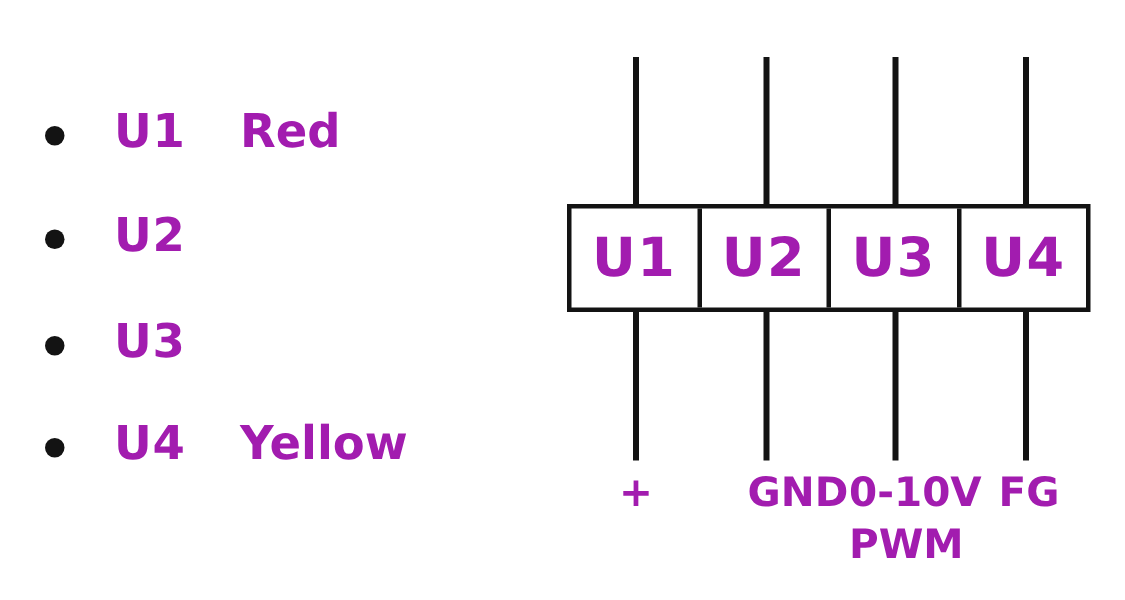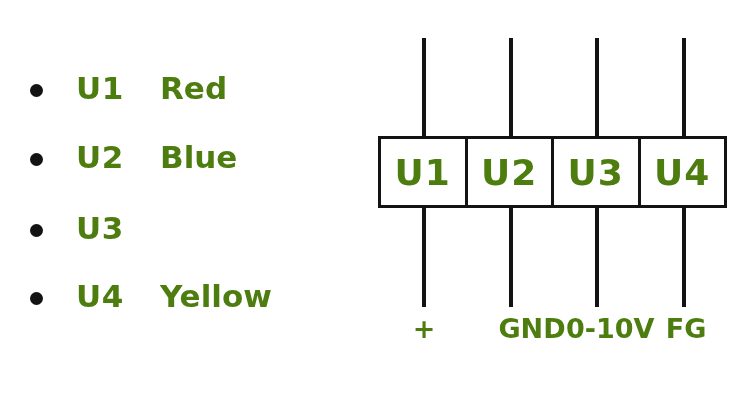--- a/index.html
+++ b/index.html
@@ -4,21 +4,21 @@
 <style>
   * { margin: 0; padding: 0; box-sizing: border-box; }
   html, body { background: #ffffff; }
   .canvas {
     position: relative;
     width: 750px;
     height: 400px;
     background: #ffffff;
     overflow: hidden;
     font-family: "DejaVu Sans", "Liberation Sans", sans-serif;
-    color: #4d7c0f;
+    color: #a21caf;
   }
 
   
   .legend-row {
     position: absolute;
     left: 30px;
     height: 36px;
     display: flex;
     align-items: center;
     font-size: 31px;
@@ -105,21 +105,20 @@
 <div class="canvas">
 
   <div class="legend-row r0">
     <span class="bullet"></span>
     <span class="term">U1</span>
     <span class="colorname">Red</span>
   </div>
   <div class="legend-row r1">
     <span class="bullet"></span>
     <span class="term">U2</span>
-    <span class="colorname">Blue</span>
   </div>
   <div class="legend-row r2">
     <span class="bullet"></span>
     <span class="term">U3</span>
   </div>
   <div class="legend-row r3">
     <span class="bullet"></span>
     <span class="term">U4</span>
     <span class="colorname">Yellow</span>
   </div>
@@ -138,16 +137,17 @@
     <div class="cell">U1</div>
     <div class="cell">U2</div>
     <div class="cell">U3</div>
     <div class="cell">U4</div>
   </div>
 
   <div class="pin-label px0">+</div>
   <div class="pin-label px1">GND</div>
   <div class="pin-label multiline">
     <span class="pin-line">0-10V</span>
+    <span class="pin-line">PWM</span>
   </div>
   <div class="pin-label px3">FG</div>
 
 </div>
 
 </body></html>

